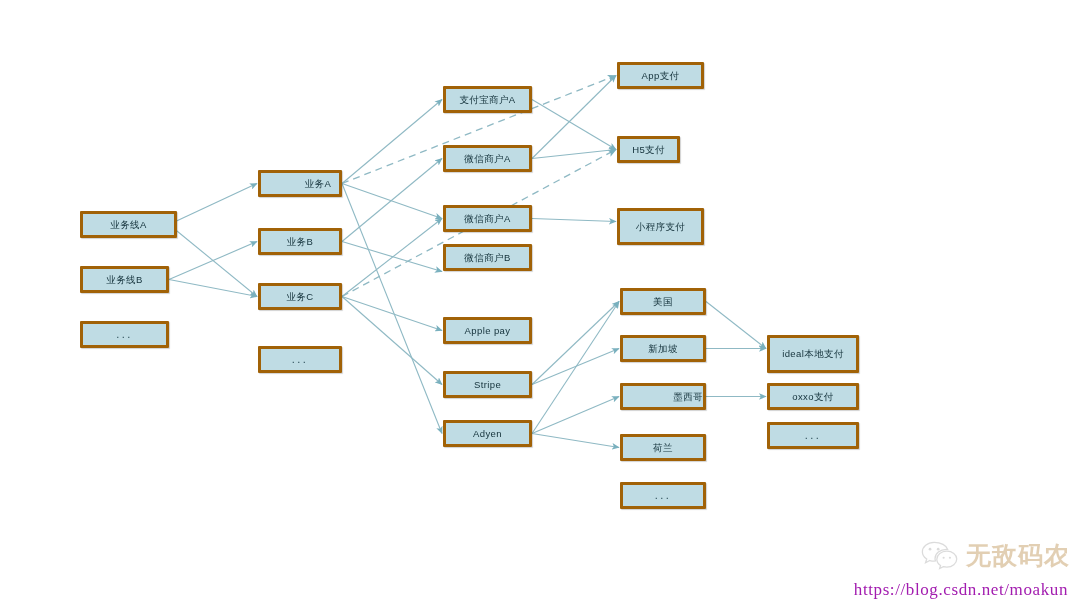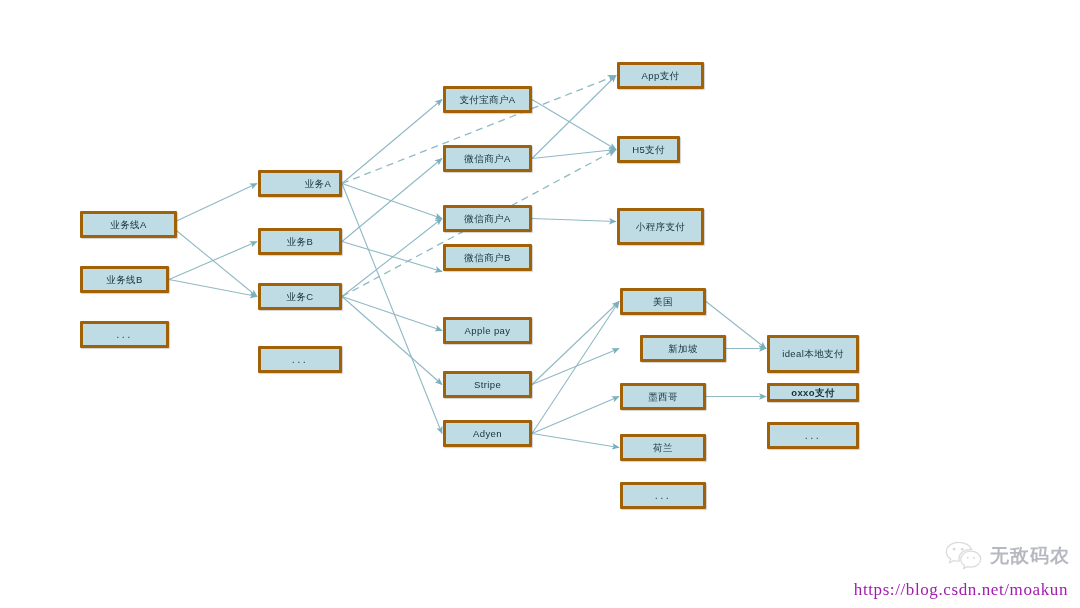--- a/index.html
+++ b/index.html
@@ -30,21 +30,21 @@
   .node .lbl{display:block;}
 
   
   #watermark{
     position:absolute;right:10px;bottom:38px;
     display:flex;align-items:center;gap:7px;
     opacity:.30;
   }
   #wm-logo{width:38px;height:30px;position:relative;}
   #wm-text{
-    font-size:19px;font-weight:bold;color:#0f172a;
+    font-size:25px;font-weight:bold;color:#a16207;
     letter-spacing:1px;line-height:1;
     font-family:Liberation Serif, serif;
   }
   #wm-url{
     position:absolute;right:12px;bottom:8px;
     font-family:"Liberation Serif","DejaVu Serif",serif;
     font-size:17px;color:#a21caf;letter-spacing:.6px;
     white-space:nowrap;
   }
 </style>
@@ -135,36 +135,36 @@
       </div>
       <div class="node" style="left: 617px; top: 136px; width: 63px; height: 27px;">
         <span class="lbl">H5支付</span>
       </div>
       <div class="node" style="left: 617px; top: 208px; width: 87px; height: 37px;">
         <span class="lbl">小程序支付</span>
       </div>
       <div class="node" style="left: 620px; top: 288px; width: 86px; height: 27px;">
         <span class="lbl">美国</span>
       </div>
-      <div class="node" style="left: 620px; top: 335px; width: 86px; height: 27px; margin-left: 20px;">
+      <div class="node" style="left: 620px; top: 335px; width: 86px; height: 27px;">
         <span class="lbl">新加坡</span>
       </div>
-      <div class="node" style="left: 620px; top: 383px; width: 86px; height: 27px;">
+      <div class="node" style="left: 620px; top: 383px; width: 86px; height: 27px; justify-content: flex-end;">
         <span class="lbl">墨西哥</span>
       </div>
       <div class="node" style="left: 620px; top: 434px; width: 86px; height: 27px;">
         <span class="lbl">荷兰</span>
       </div>
       <div class="node ellipsis" style="left: 620px; top: 482px; width: 86px; height: 27px;">
         <span class="lbl">...</span>
       </div>
       <div class="node" style="left: 767px; top: 335px; width: 92px; height: 38px;">
         <span class="lbl">ideal本地支付</span>
       </div>
-      <div class="node" style="left: 767px; top: 383px; width: 92px; height: 19px; font-weight: bold;">
+      <div class="node" style="left: 767px; top: 383px; width: 92px; height: 27px;">
         <span class="lbl">oxxo支付</span>
       </div>
       <div class="node ellipsis" style="left: 767px; top: 422px; width: 92px; height: 27px;">
         <span class="lbl">...</span>
       </div>
     </div>
 </div>
 
 <div id="watermark">
   <div id="wm-logo">

